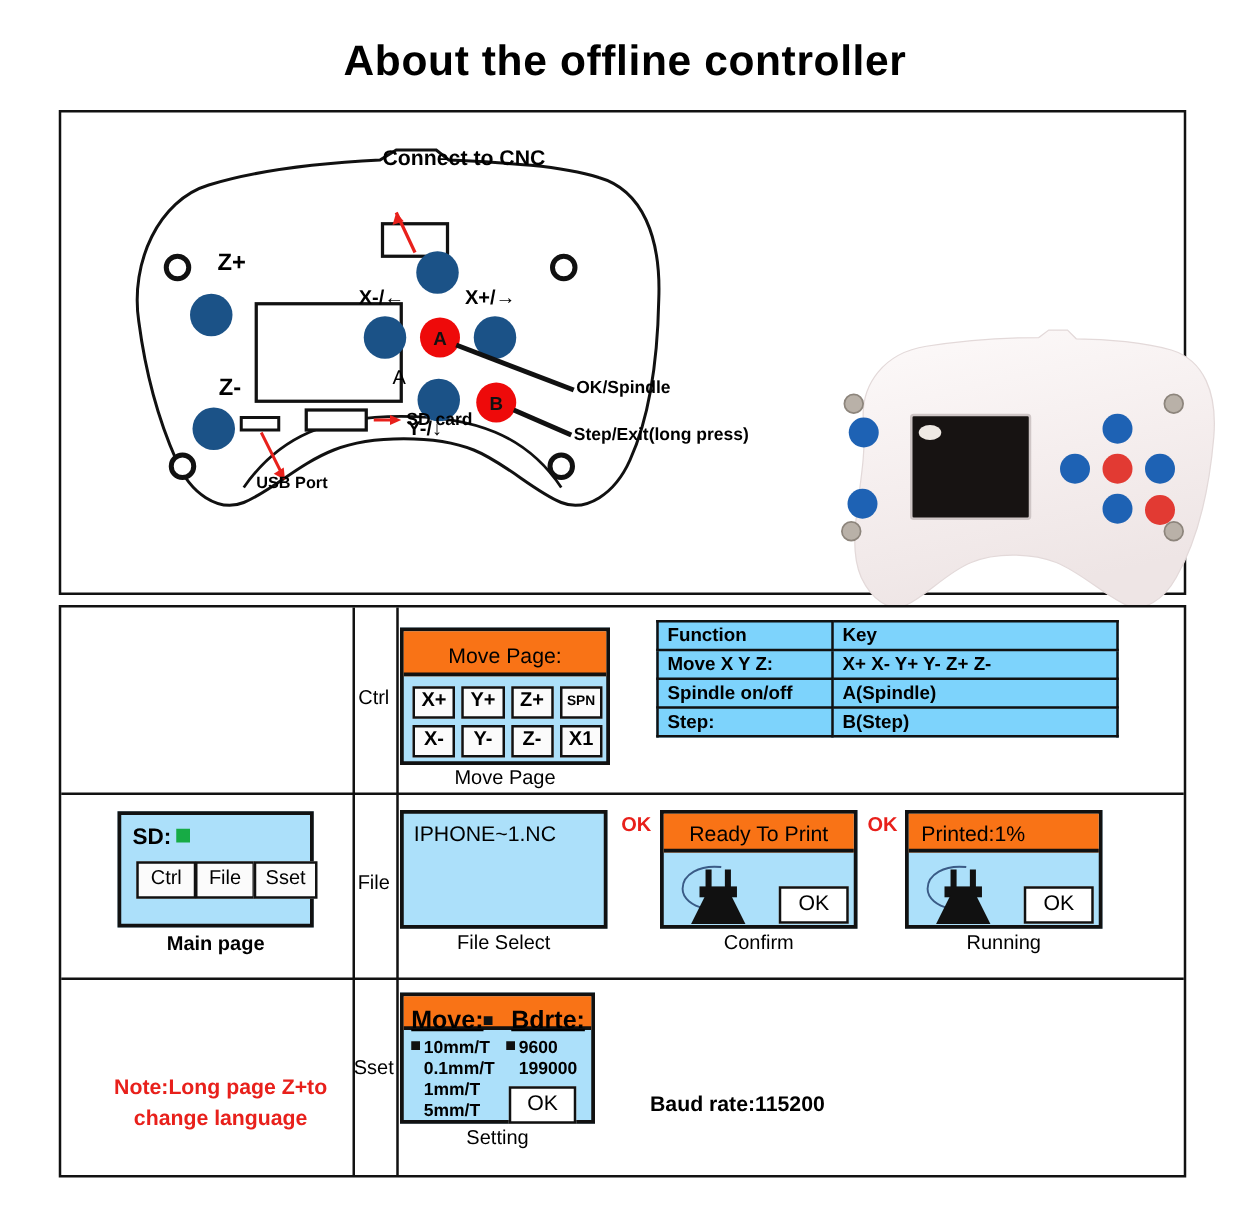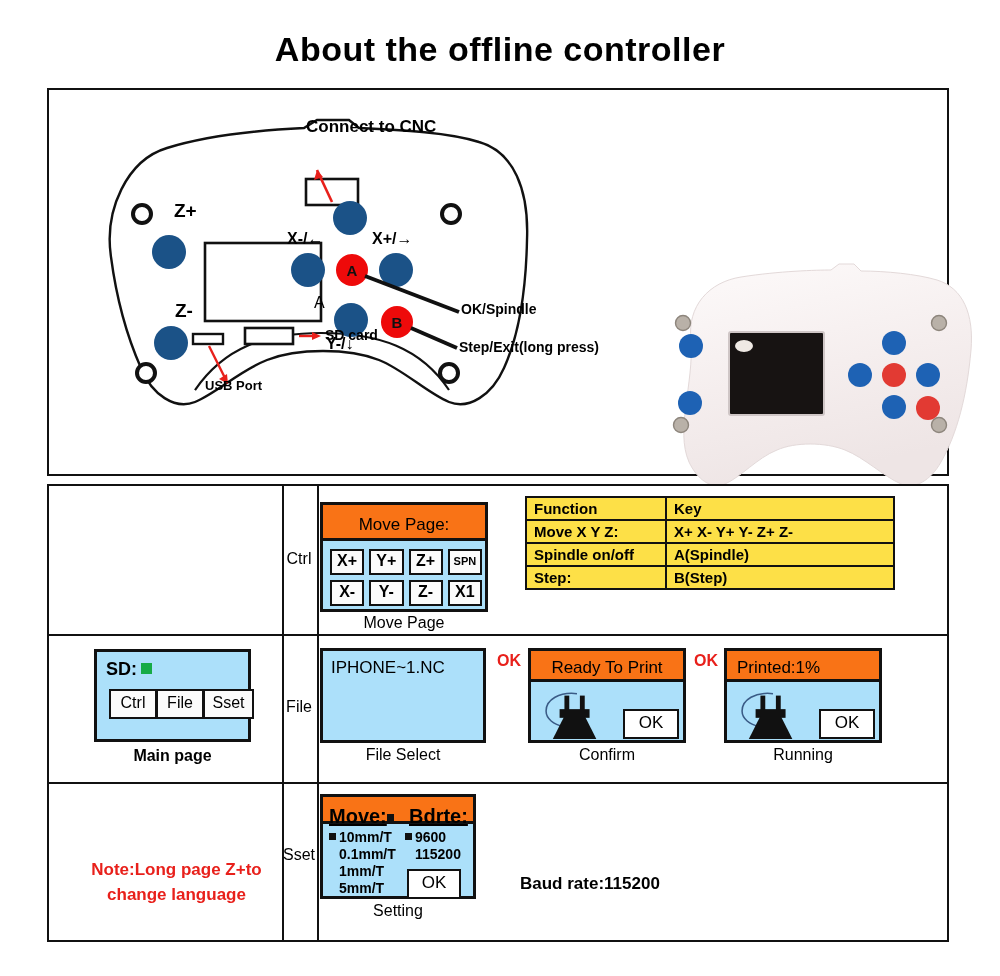--- a/index.html
+++ b/index.html
@@ -52,21 +52,21 @@
   
   .keypad{position:absolute;display:grid;grid-template-columns:repeat(4,1fr);gap:5px;}
   .key{
     background:#fbfbfb;border:2px solid #111;text-align:center;
     font-size:16px;font-weight:bold;line-height:20px;height:22px;
   }
   .key.small{font-size:11px;}
 
   
   #func-table{
-    position:absolute;border-collapse:collapse;background:#fde047;
+    position:absolute;border-collapse:collapse;background:#7dd3fc;
     font-size:15px;font-weight:bold;
   }
   #func-table td{border:2px solid #111;padding:2px 7px;white-space:nowrap;}
 
   
   .mp-sd{position:absolute;font-size:18px;font-weight:bold;}
   .sd-dot{display:inline-block;width:11px;height:11px;background:#17ab45;vertical-align:1px;margin-left:4px;}
   .mp-btn{
     position:absolute;background:#fbfbfb;border:2px solid #111;
     font-size:16px;text-align:center;line-height:24px;height:26px;
@@ -314,20 +314,20 @@
 
     <div class="set-col" style="left:6px;top:32px;">
       <div><span class="bullet"></span><span>10mm/T</span></div>
       <div style="padding-left:10px;">0.1mm/T</div>
       <div style="padding-left:10px;">1mm/T</div>
       <div style="padding-left:10px;">5mm/T</div>
     </div>
 
     <div class="set-col" style="left:82px;top:32px;">
       <div><span class="bullet"></span><span>9600</span></div>
-      <div style="padding-left:10px;">115200</div>
+      <div style="padding-left:10px;">199000</div>
     </div>
     <div class="ok-btn" style="left:84px;top:72px;width:50px;">OK</div>
   </div>
   <div class="caption" style="left:271px;top:416px;width:156px;">Setting</div>
 
   <div id="baud-note" style="left:455px;top:388px;">Baud rate:115200</div>
 </div>
 
 </body></html>

